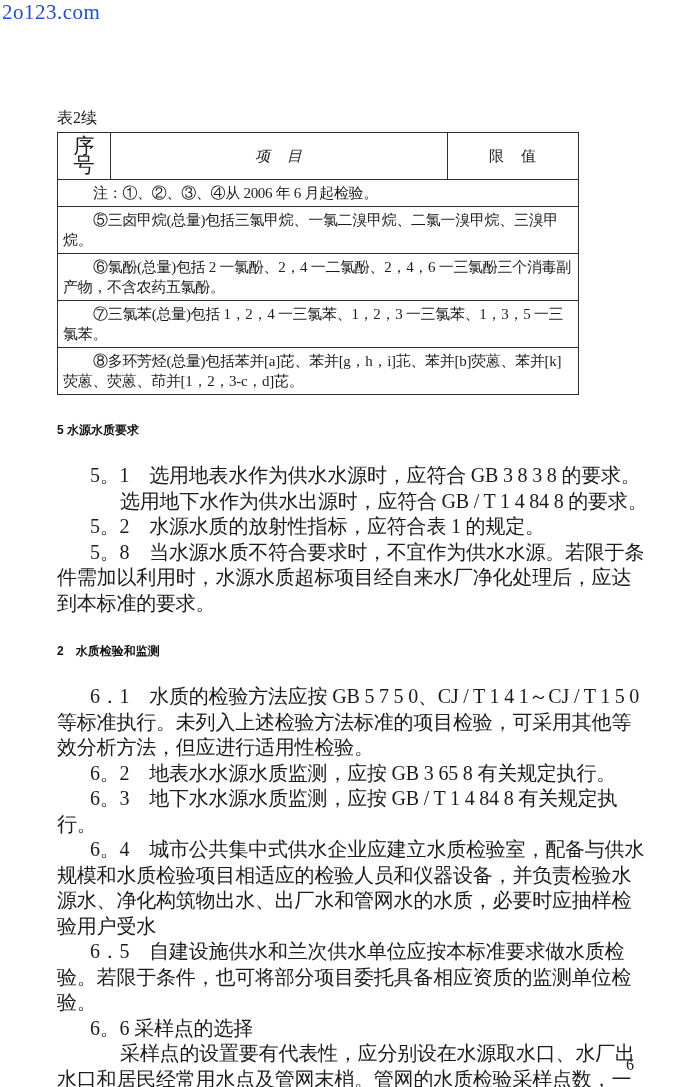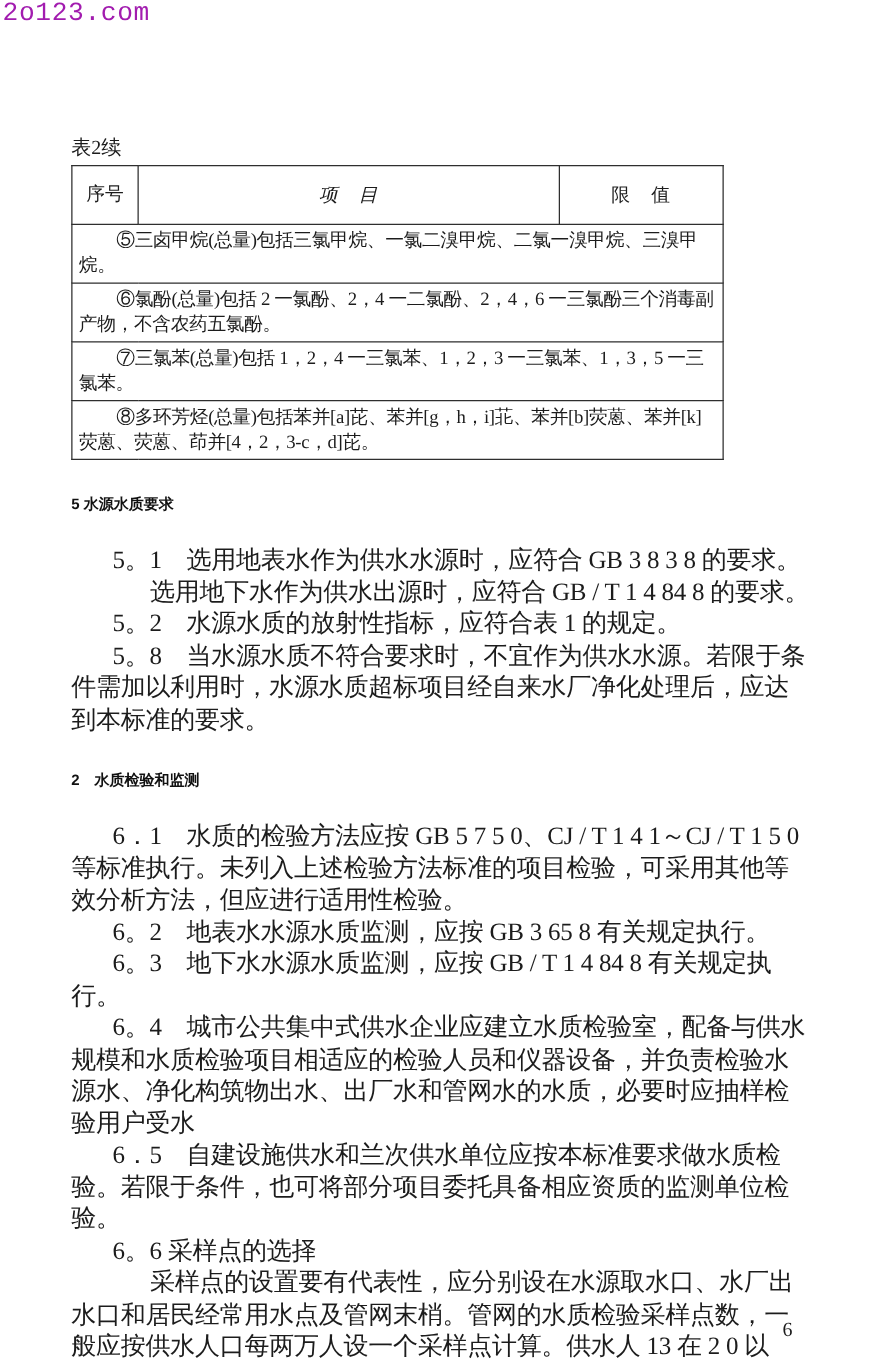--- a/index.html
+++ b/index.html
@@ -9,23 +9,23 @@
     height: 1087px;
     background: #ffffff;
     overflow: hidden;
     font-family: "Liberation Serif", "DejaVu Serif", serif;
     color: #1c1c1c;
   }
   .watermark {
     position: absolute;
     left: 2px;
     top: 0px;
-    font-family: Liberation Mono, monospace;
+    font-family: Liberation Serif, serif;
     font-size: 21px;
-    color: #a21caf;
+    color: #1d4ed8;
     letter-spacing: 0.5px;
   }
   .content {
     margin: 0 50px 0 57px; 
     padding-top: 108px;
   }
   .table-caption {
     font-size: 16px;
     margin-bottom: 3px;
   }
@@ -33,21 +33,21 @@
     border-collapse: collapse;
     width: 506px;
     table-layout: fixed;
     font-size: 15px;
   }
   table.limits th, table.limits td {
     border: 1px solid #2e2e2e;
     font-weight: normal;
     vertical-align: middle;
   }
-  th.col-no    { width: 40px;  height: 42px; font-size: 15px; line-height: 19px; padding: 2px 6px; }
+  th.col-no    { width: 40px;  height: 42px; font-size: 21px; line-height: 19px; padding: 2px 6px; }
   th.col-item  { width: 334px; letter-spacing: 1px; font-style: italic; }
   th.col-limit { width: 128px; letter-spacing: 1px; }
   td.note-cell {
     padding: 3px 4px 3px 5px;
     text-indent: 30px;
     line-height: 20px;
     letter-spacing: -0.3px;
   }
   h2.sec {
     font-family: "Liberation Sans", "DejaVu Sans", sans-serif;
@@ -83,30 +83,33 @@
     <div class="table-caption">表2续</div>
 
     <table class="limits">
       <tbody>
         <tr>
           <th class="col-no">序号</th>
           <th class="col-item">项　目</th>
           <th class="col-limit">限　值</th>
         </tr>
         <tr>
+          <td class="note-cell" colspan="3">注：①、②、③、④从 2006 年 6 月起检验。</td>
+        </tr>
+        <tr>
           <td class="note-cell" colspan="3">⑤三卤甲烷(总量)包括三氯甲烷、一氯二溴甲烷、二氯一溴甲烷、三溴甲烷。</td>
         </tr>
         <tr>
           <td class="note-cell" colspan="3">⑥氯酚(总量)包括 2 一氯酚、2，4 一二氯酚、2，4，6 一三氯酚三个消毒副产物，不含农药五氯酚。</td>
         </tr>
         <tr>
           <td class="note-cell" colspan="3">⑦三氯苯(总量)包括 1，2，4 一三氯苯、1，2，3 一三氯苯、1，3，5 一三氯苯。</td>
         </tr>
         <tr>
-          <td class="note-cell" colspan="3">⑧多环芳烃(总量)包括苯并[a]芘、苯并[g，h，i]苝、苯并[b]荧蒽、苯并[k]荧蒽、荧蒽、茚并[4，2，3-c，d]芘。</td>
+          <td class="note-cell" colspan="3">⑧多环芳烃(总量)包括苯并[a]芘、苯并[g，h，i]苝、苯并[b]荧蒽、苯并[k]荧蒽、荧蒽、茚并[1，2，3-c，d]芘。</td>
         </tr>
       </tbody>
     </table>
 
     <h2 class="sec">5 水源水质要求</h2>
 
     <p class="body-line ind1">5。1　选用地表水作为供水水源时，应符合 GB 3 8 3 8 的要求。</p>
     <p class="body-line ind2">选用地下水作为供水出源时，应符合 GB / T 1 4 84 8 的要求。</p>
     <p class="body-line ind1">5。2　水源水质的放射性指标，应符合表 1 的规定。</p>
     <p class="body-line ind1">5。8　当水源水质不符合要求时，不宜作为供水水源。若限于条件需加以利用时，水源水质超标项目经自来水厂净化处理后，应达到本标准的要求。</p>

